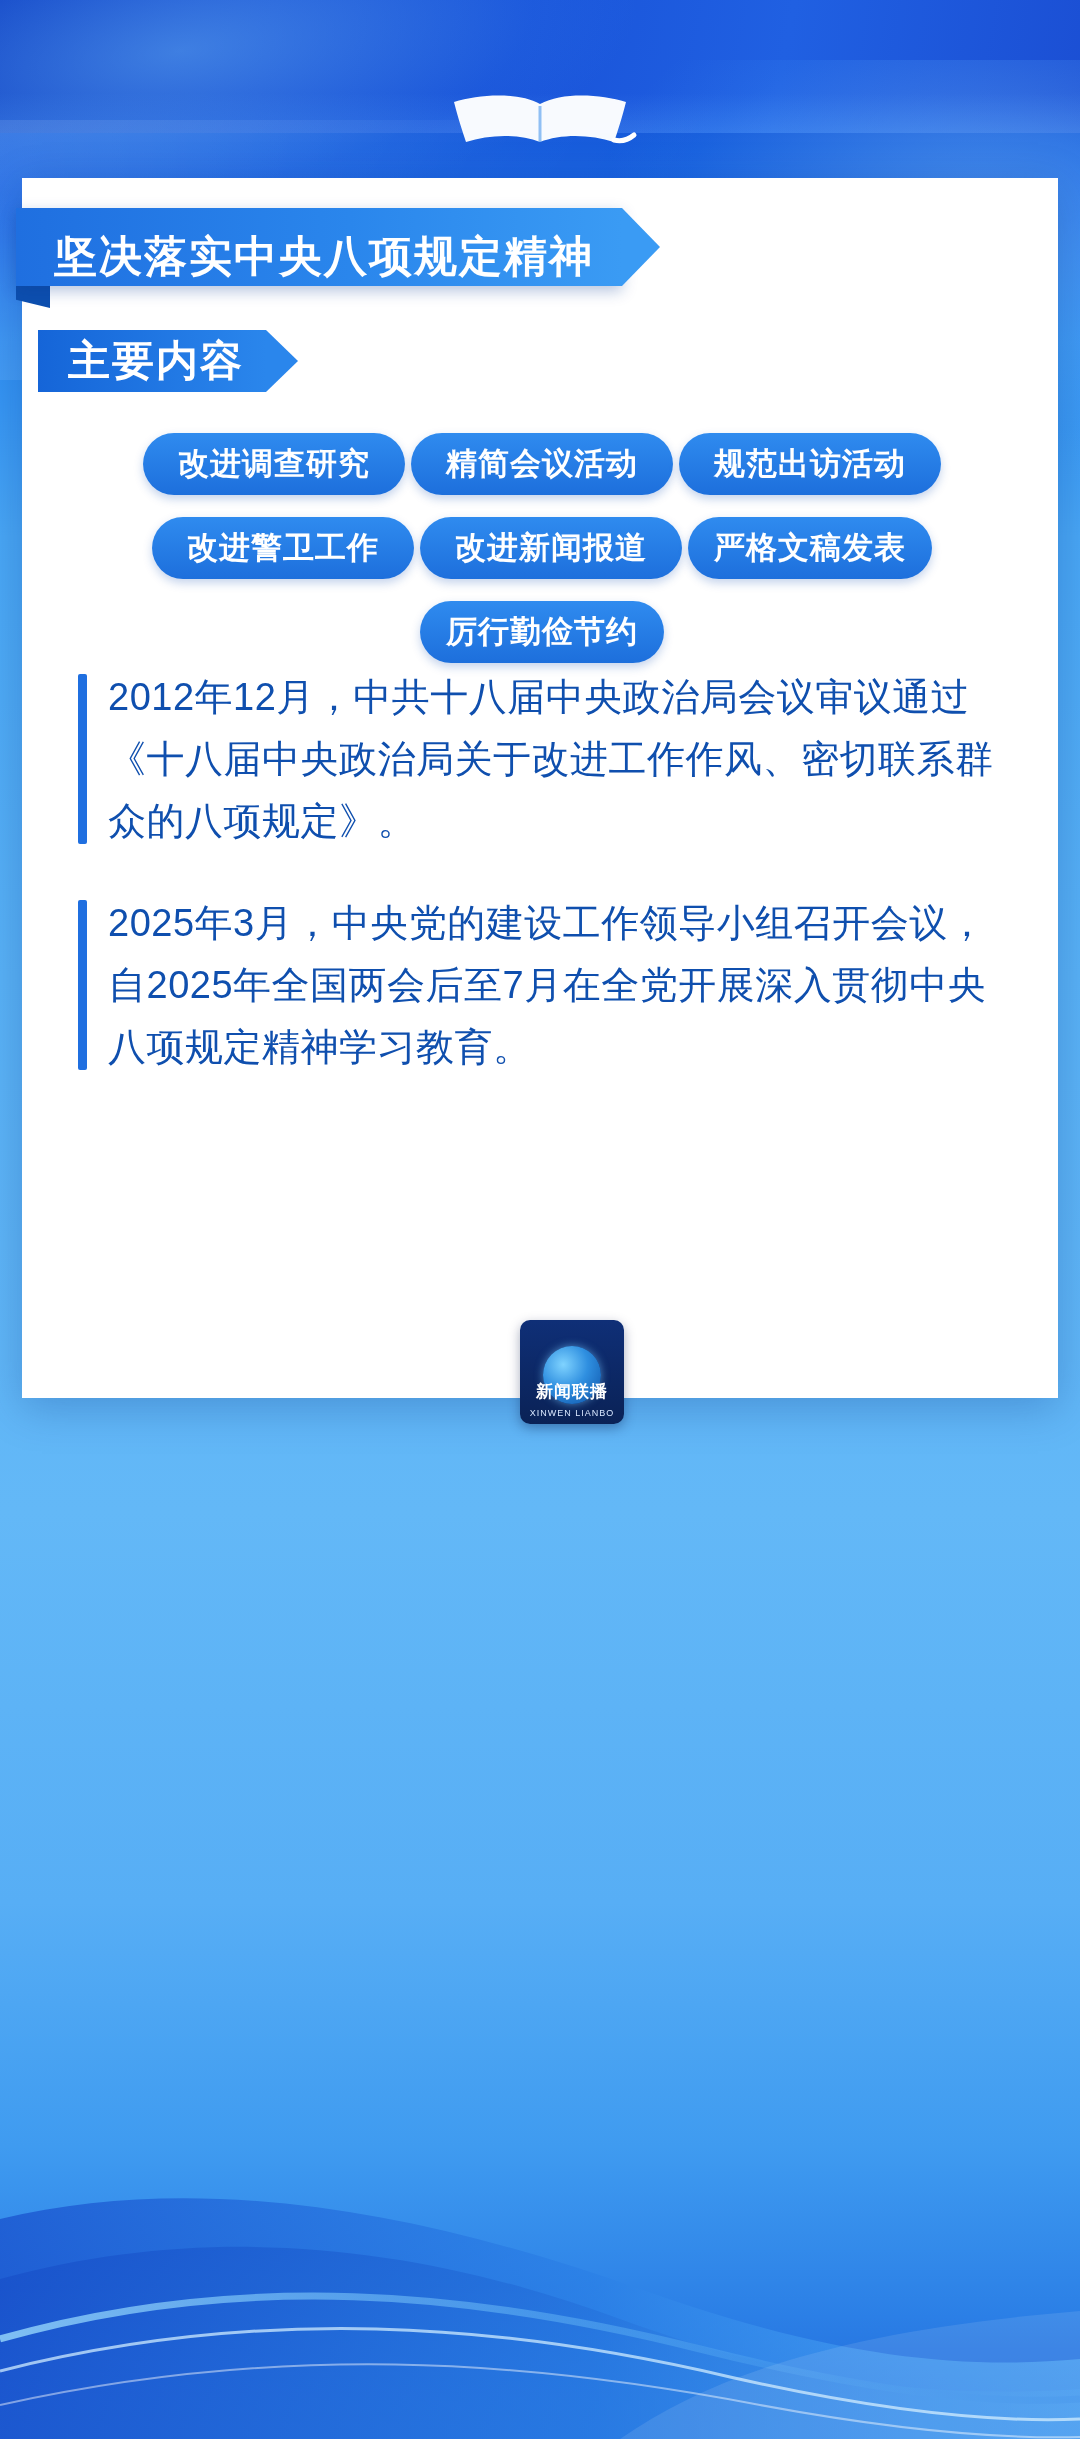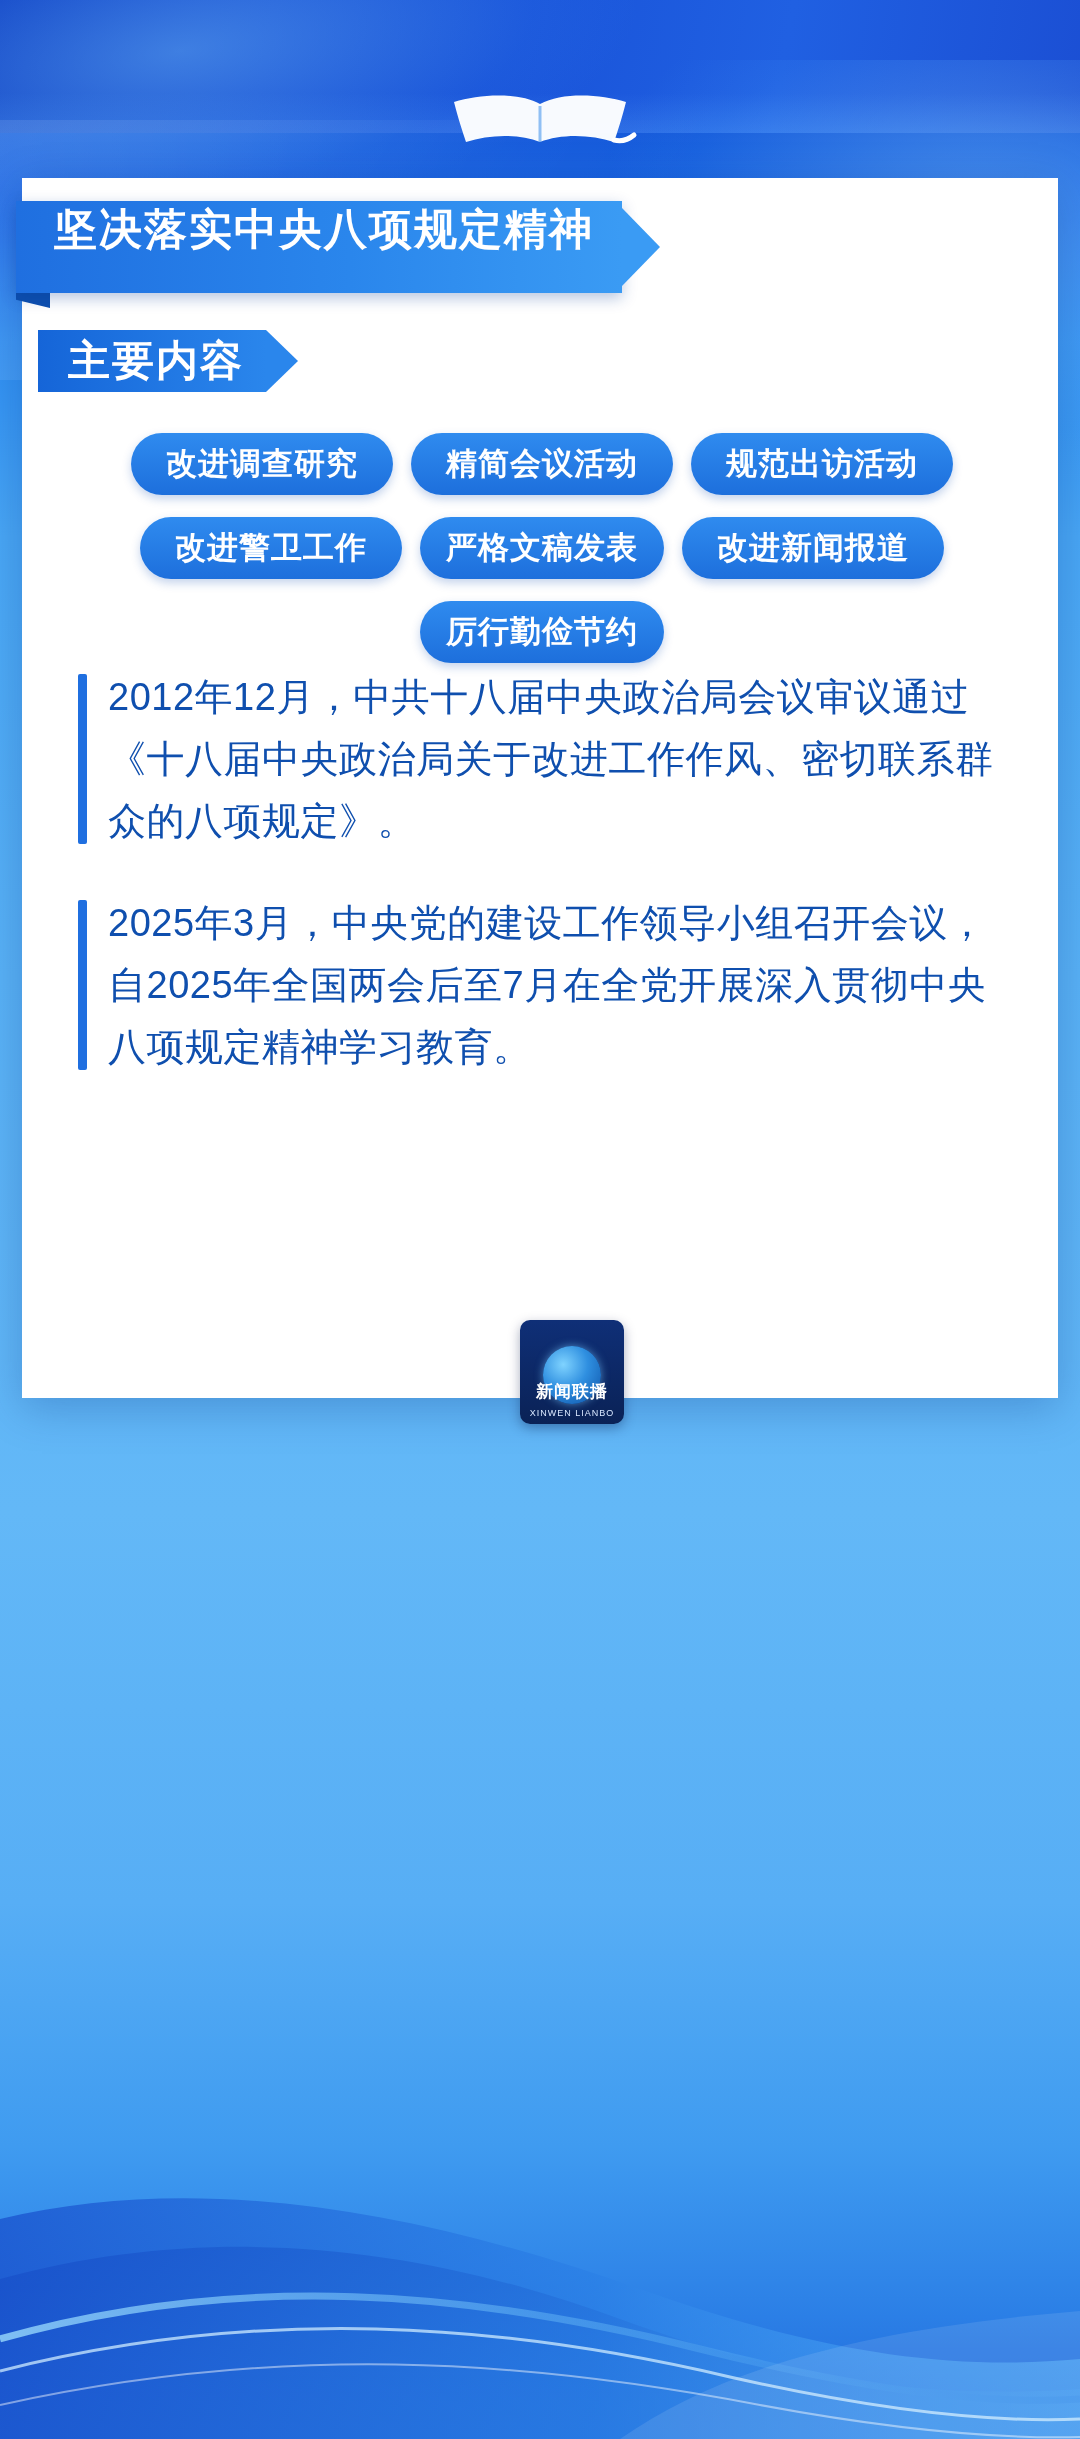--- a/index.html
+++ b/index.html
@@ -74,22 +74,22 @@
     box-shadow:0 10px 40px rgba(0,40,120,0.25);
   }
   .card-inner { position:absolute; left:0; top:0; width:100%; height:100%; }
 
   
   .ribbon-main {
     position:absolute; left:-6px; top:30px; height:78px; z-index:12;
     display:flex; align-items:center;
   }
   .ribbon-main .rb-body {
-    height:92px; background:linear-gradient(90deg,#1f6fe0 0%,#2a86ec 55%,#3a9bf4 100%);
-    display:flex; align-items:flex-start; padding:0 28px 0 38px;
+    height:78px; background:linear-gradient(90deg,#1f6fe0 0%,#2a86ec 55%,#3a9bf4 100%);
+    display:flex; align-items:flex-end; padding:0 28px 0 38px;
     box-shadow:0 5px 14px rgba(10,60,150,0.30);
   }
   .ribbon-main .rb-arrow {
     width:0;height:0;border-top:39px solid transparent;border-bottom:39px solid transparent;
     border-left:38px solid #3a9bf4;
   }
   .ribbon-main .rb-title {
     font-family:"Liberation Serif", serif;
     font-weight:bold; font-size:43px; color:#ffffff; letter-spacing:2px; white-space:nowrap;
   }
@@ -112,21 +112,21 @@
     border-left:32px solid #2a86ec;
   }
   .ribbon-sub .rb-title {
     font-family:"Liberation Serif", serif;
     font-weight:bold; font-size:42px; color:#ffffff; letter-spacing:2px; white-space:nowrap;
   }
 
   
   .pills {
     position:absolute; left:70px; top:255px; width:900px;
-    display:flex; flex-wrap:wrap; justify-content:center; gap:22px 18px;
+    display:flex; flex-wrap:wrap; justify-content:center; gap:22px 6px;
   }
   .pill {
     height:62px; min-width:262px; padding:0 26px;
     background:linear-gradient(180deg,#2f8bef 0%,#1d6fdc 100%);
     border-radius:31px;
     display:flex; align-items:center; justify-content:center;
     font-family:"Liberation Serif", serif;
     font-weight:bold; font-size:31px; color:#ffffff; letter-spacing:1px;
     box-shadow:0 4px 10px rgba(20,80,180,0.25);
     white-space:nowrap;
@@ -235,22 +235,22 @@
         <span class="rb-title">主要内容</span>
       </div>
       <div class="rb-arrow"></div>
     </div>
 
     <div class="pills">
       <div class="pill">改进调查研究</div>
       <div class="pill">精简会议活动</div>
       <div class="pill">规范出访活动</div>
       <div class="pill">改进警卫工作</div>
+      <div class="pill">改进新闻报道</div>
       <div class="pill row3">严格文稿发表</div>
-      <div class="pill">改进新闻报道</div>
       <div class="pill row3">厉行勤俭节约</div>
     </div>
 
     <div class="paras">
       <div class="para">
         <p>2012年12月，中共十八届中央政治局会议审议通过《十八届中央政治局关于改进工作作风、密切联系群众的八项规定》。</p>
       </div>
       <div class="para">
         <p>2025年3月，中央党的建设工作领导小组召开会议，自2025年全国两会后至7月在全党开展深入贯彻中央八项规定精神学习教育。</p>
       </div>

